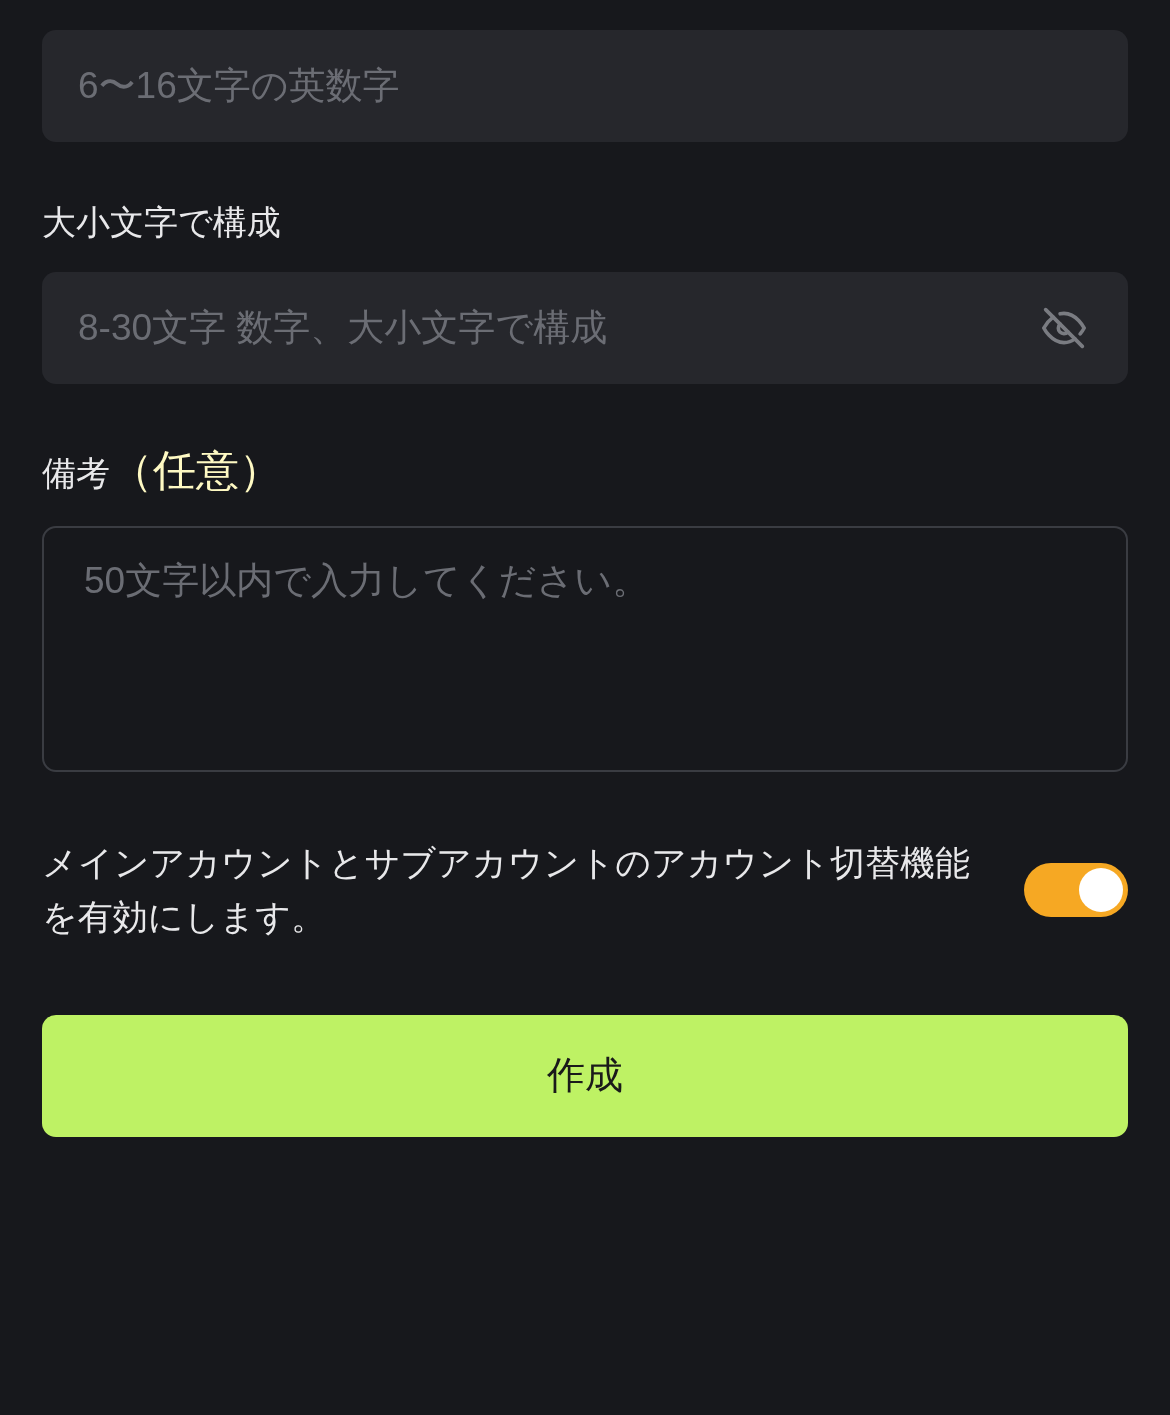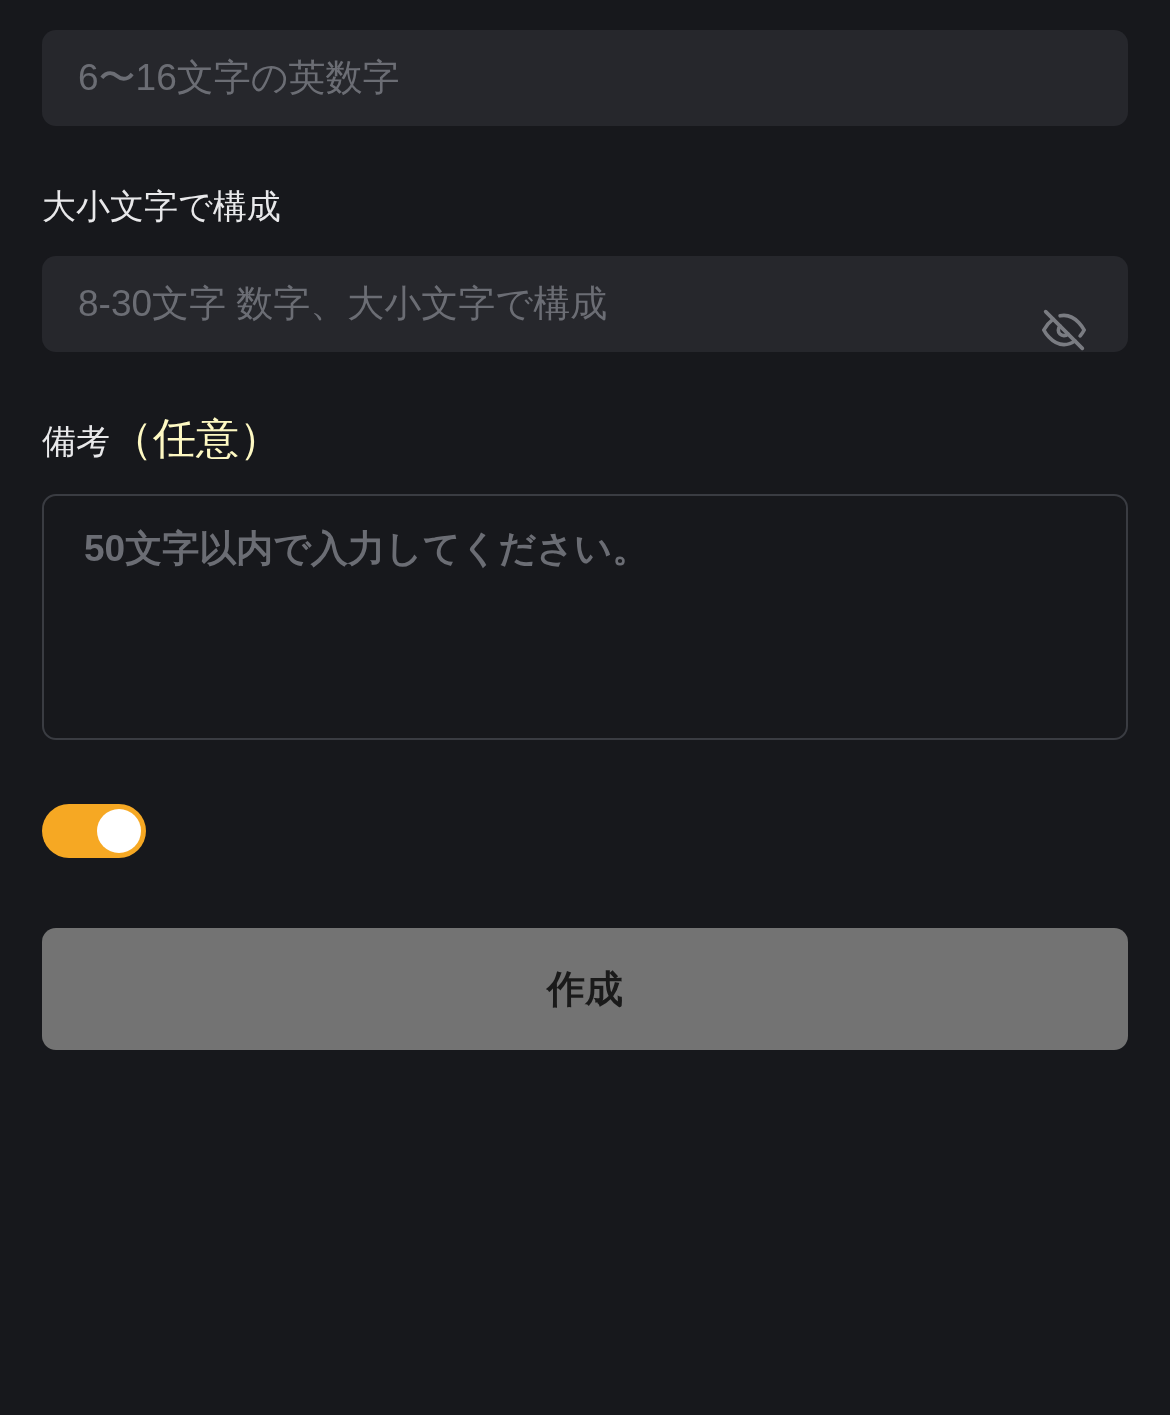--- a/index.html
+++ b/index.html
@@ -26,36 +26,36 @@
     margin-bottom: 26px;
     display: block;
   }
   .label-optional {
     color: #fef9c3;
     font-size: 43px;
     font-weight: 400;
   }
   .text-input {
     width: 100%;
-    height: 96px;
+    height: 112px;
     background: #26272c;
     border: none;
     border-radius: 14px;
     padding: 0 36px;
     font-size: 37px;
     color: #e8e8ea;
     outline: none;
   }
   .text-input::placeholder {
     color: #6b6d74;
   }
   .password-wrapper {
     position: relative;
     display: flex;
-    align-items: flex-end;
+    align-items: center;
   }
   .password-input {
     padding-right: 100px;
   }
   .eye-icon {
     position: absolute;
     right: 42px;
     width: 44px;
     height: 44px;
     display: flex;
@@ -81,21 +81,20 @@
   .notes-textarea {
     width: 100%;
     flex: 1;
     background: transparent;
     border: none;
     font-size: 37px;
     color: #e8e8ea;
     outline: none;
     resize: none;
     font-family: inherit;
-    font-weight: bold;
   }
   .notes-textarea::placeholder {
     color: #6b6d74;
   }
   .char-counter {
     text-align: right;
     font-size: 36px;
     line-height: 1;
     padding-top: 8px;
   }
@@ -133,25 +132,25 @@
     right: 5px;
     top: 5px;
     width: 44px;
     height: 44px;
     background: #ffffff;
     border-radius: 50%;
   }
   .create-button {
     width: 100%;
     height: 122px;
-    background: #737373;
+    background: #bef264;
     border: none;
     border-radius: 14px;
     font-size: 38px;
-    font-weight: 700;
+    font-weight: 400;
     color: #1a1a1a;
     cursor: pointer;
   }
 </style>
 </head>
 <body>
 
 <div class="field-group">
   <input type="text" class="text-input" placeholder="6〜16文字の英数字" style="">
 </div>
@@ -172,18 +171,19 @@
 <div class="field-group">
   <label class="label">
     <span>備考</span><span class="label-optional">（任意）</span>
   </label>
   <div class="textarea-wrapper">
     <textarea class="notes-textarea" placeholder="50文字以内で入力してください。" style=""></textarea>
   </div>
 </div>
 
 <div class="toggle-row">
+  <div class="toggle-label">メインアカウントとサブアカウントのアカウント切替機能を有効にします。</div>
   <div class="toggle">
     <div class="toggle-knob"></div>
   </div>
 </div>
 
 <button class="create-button">作成</button>
 
 </body></html>

